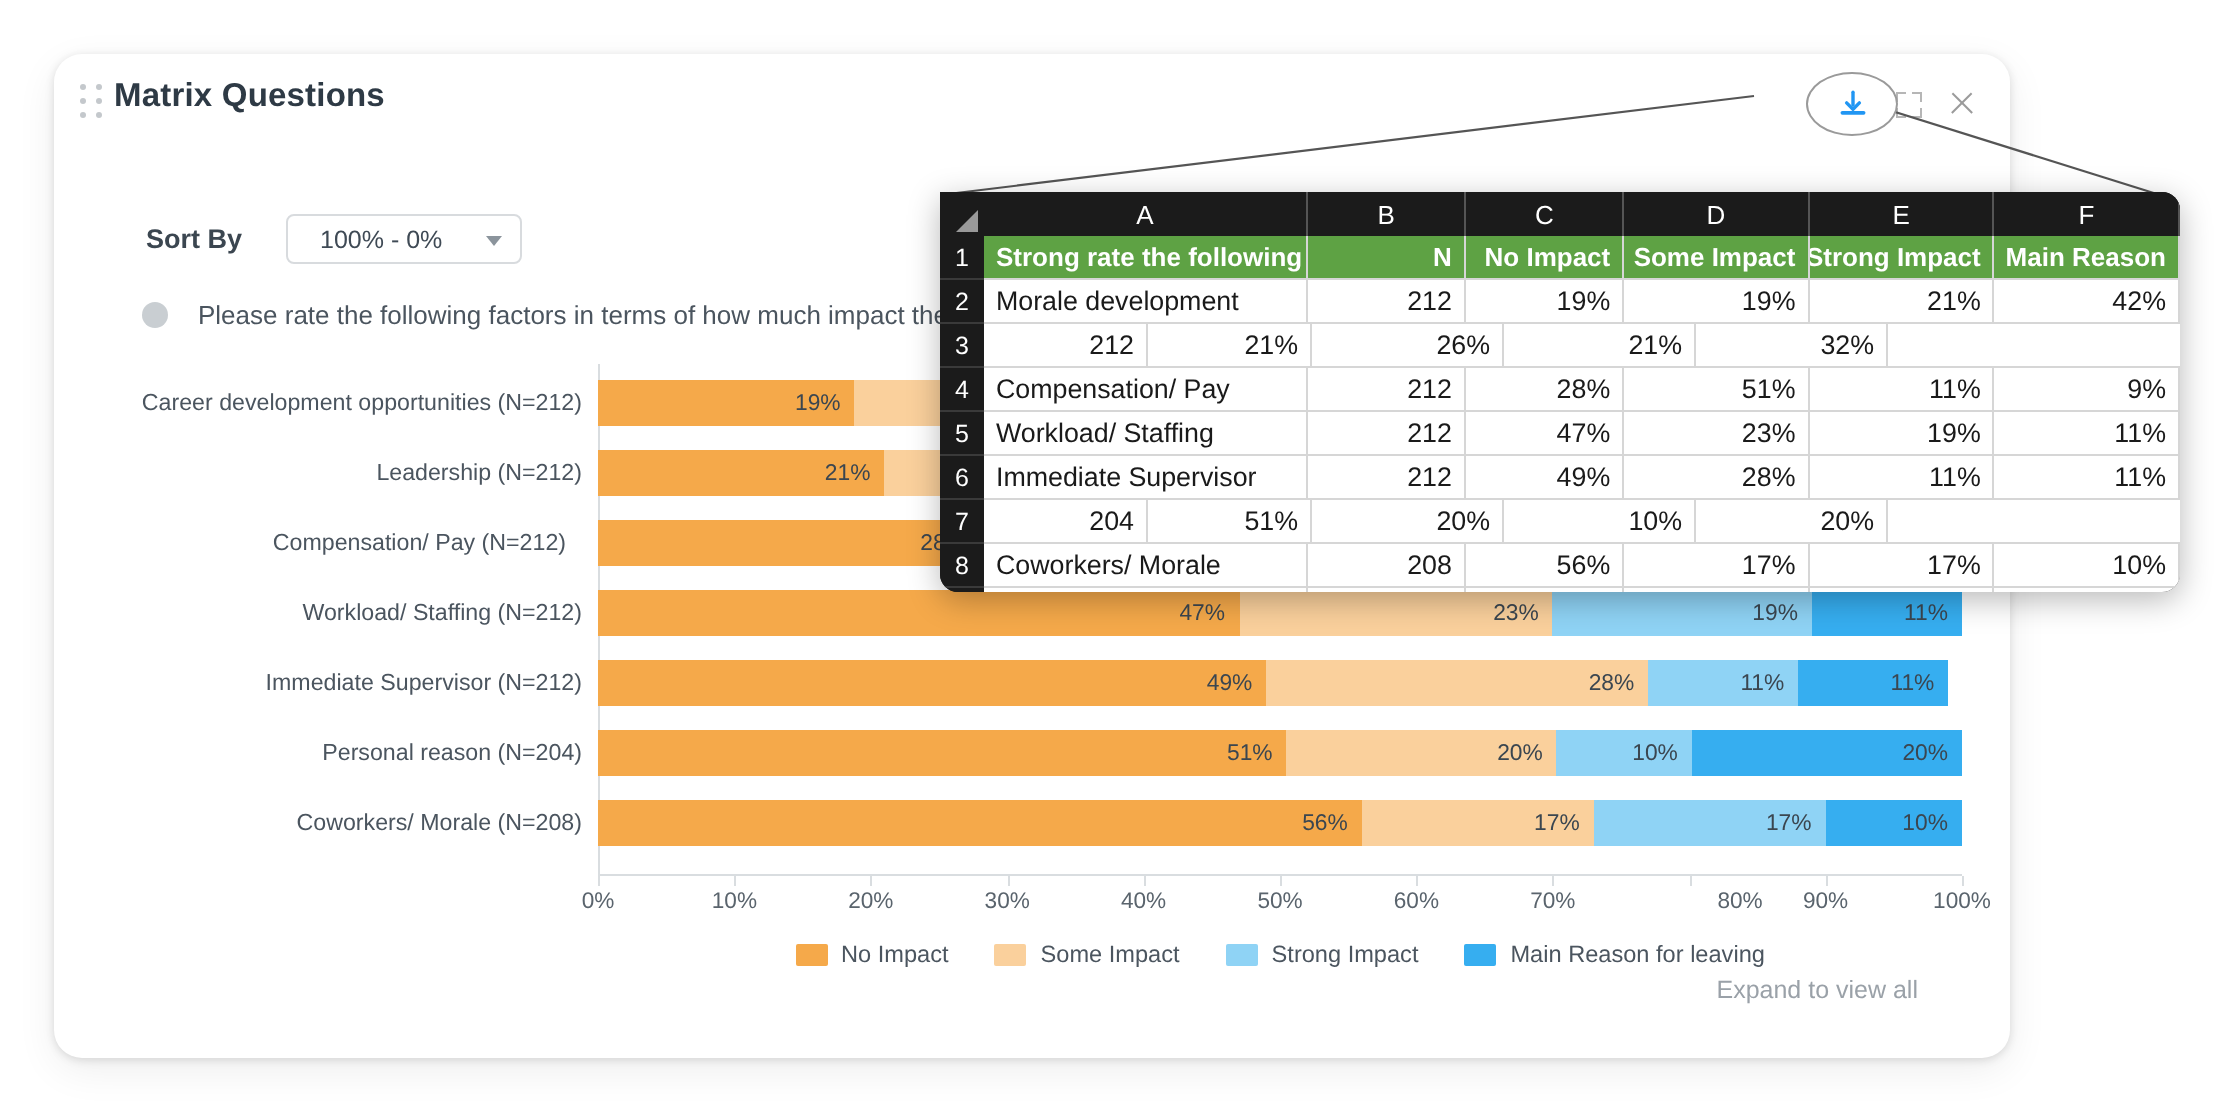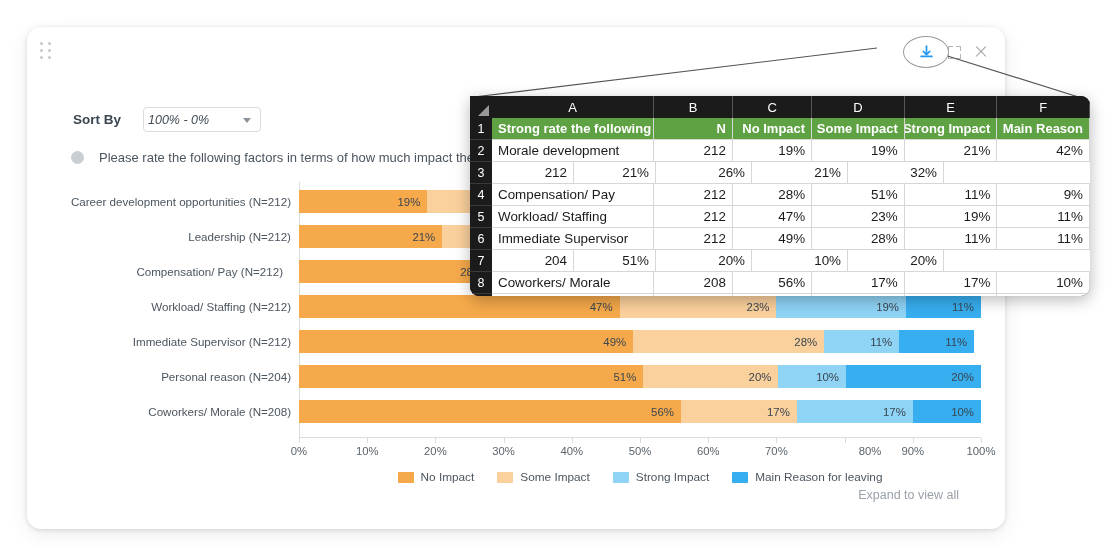--- a/index.html
+++ b/index.html
@@ -47,21 +47,21 @@
   .expand-ic span:nth-child(4){ right:0; bottom:0; border-left:none;border-top:none;}
   .close-ic { width:16px; height:16px; position:relative; }
   .close-ic:before,.close-ic:after{ content:""; position:absolute; left:1px; top:7px; width:14px; height:1.4px; background:#9b9b9b;}
   .close-ic:before{ transform:rotate(45deg);} .close-ic:after{ transform:rotate(-45deg);}
 
   
   .sort-row { position:absolute; left:46px; top:80px; display:flex; align-items:center; gap:22px; }
   .sort-label { font-size:13.5px; font-weight:bold; color:#3b4650; }
   .sort-select {
     width:118px; height:25px; border:1px solid #d8dbde; border-radius:4px; background:#fff;
-    display:flex; align-items:center; padding:0 4px; position:relative;font-style:italic;
+    display:flex; align-items:center; padding:0 16px; position:relative;
   }
   .sort-select .val { font-size:12.5px; color:#3f4a55; }
   .caret { position:absolute; right:9px; top:10px; width:0;height:0;
      border-left:4.5px solid transparent;border-right:4.5px solid transparent;border-top:5px solid #8b949c;}
 
   
   .q-row { position:absolute; left:44px; top:123px; display:flex; align-items:center; gap:15px; }
   .q-bullet { width:13px;height:13px;border-radius:50%;background:#c9ced2; flex:0 0 auto;}
   .q-text { font-size:13px; color:#4b555f; white-space:nowrap; }
 
@@ -128,20 +128,21 @@
 
     <div class="drag-handle">
       <i></i>
         <i></i>
         <i></i>
         <i></i>
         <i></i>
         <i></i>
     </div>
 
+    <div class="card-title">Matrix Questions</div>
 
     <div class="icon-row">
       <div class="expand-ic">
         <span></span>
           <span></span>
           <span></span>
           <span></span>
       </div>
       <div class="close-ic"></div>
     </div>

